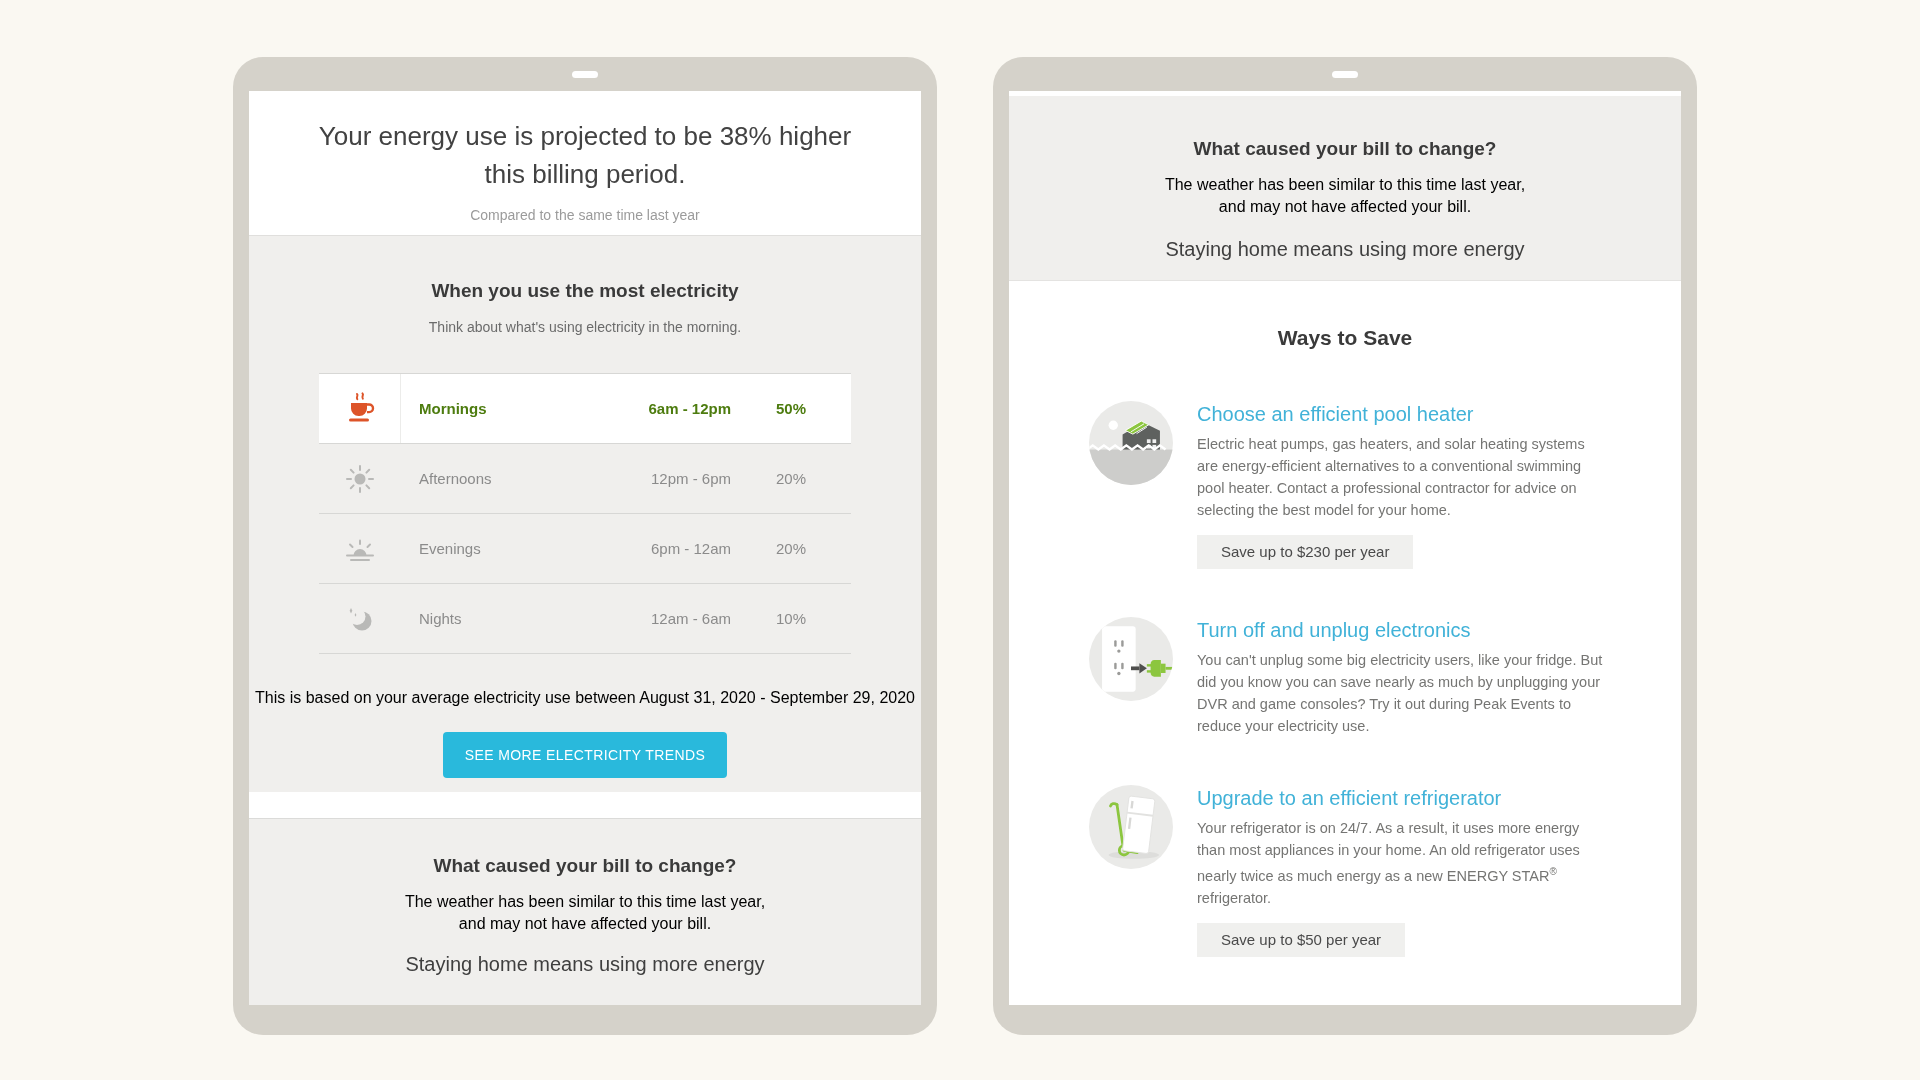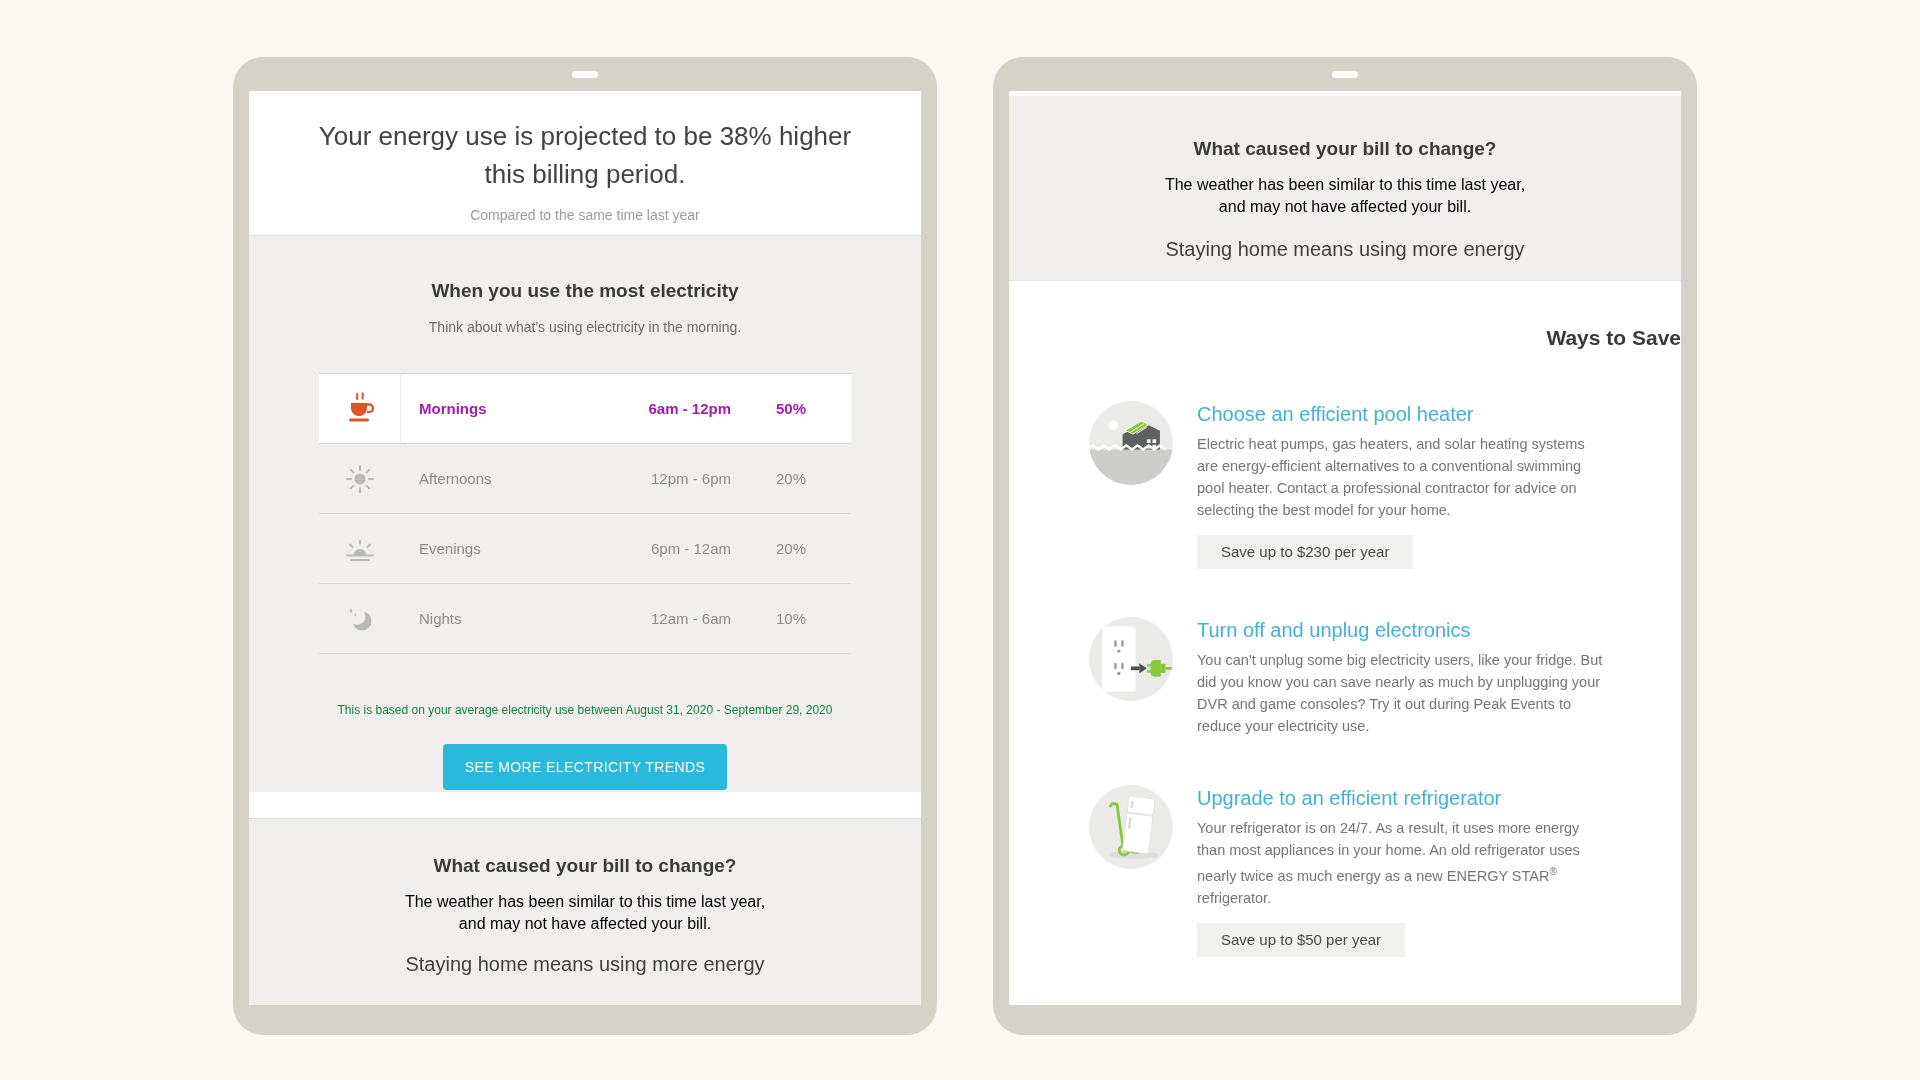--- a/index.html
+++ b/index.html
@@ -36,27 +36,27 @@
     height:557px; background:#F0EFED; border-top:1px solid #E0DFDD;
     text-align:center; padding-top:42px;
   }
   .section-heading { font-size:19px; font-weight:bold; color:#3A3A3A; line-height:26px; }
   .section-sub { margin-top:14px; font-size:14px; color:#6B6B6B; line-height:18px; }
   .usage-table { margin:37px 70px 0; border-top:1px solid #D7D7D5; text-align:left; }
   .u-row {
     display:flex; align-items:center; height:70px;
     border-bottom:1px solid #D7D7D5; color:#8B8B8B; font-size:15px;
   }
-  .u-row.active { background:#fff; color:#a21caf; font-weight:bold; }
+  .u-row.active { background:#fff; color:#4d7c0f; font-weight:bold; }
   .cell-icon { width:82px; height:100%; display:flex; align-items:center; justify-content:center; }
   .u-row.active .cell-icon { border-right:1px solid #ECECEA; }
   .cell-period { width:170px; padding-left:18px; }
   .cell-time  { width:160px; text-align:right; }
   .cell-pct   { flex:1; text-align:center; }
-  .footnote { margin-top:48px; font-size:12px; color:#15803d; line-height:16px; }
+  .footnote { margin-top:36px; font-size:16px; color:#000000; line-height:16px; }
   .cta-button {
     margin-top:26px; display:inline-block; width:284px; height:46px; line-height:46px;
     background:#29B9DC; color:#fff; font-size:14px; font-weight:normal;
     letter-spacing:.4px; border:none; border-radius:4px; cursor:pointer;
     font-family:"Liberation Sans", sans-serif;
   }
   .module-gap { height:26px; background:#fff; }
   .module2 {
     flex:1; background:#F0EFED; border-top:1px solid #DBDBD9;
     text-align:center; padding-top:34px;
@@ -65,21 +65,21 @@
   .bill-message { margin-top:16px; font-size:20px; font-weight:normal; color:#3F3F3F; line-height:26px; }
   
   .top-strip { height:6px; background:#fff; }
   .gray-band {
     height:221px; background:#F0EFED; text-align:center; padding-top:40px;
     border-bottom:1px solid #E4E3E1;
   }
   .gray-band .bill-lines { margin-top:12px; }
   .gray-band .bill-message { margin-top:18px; }
   .ways-heading {
-    margin-top:44px; text-align:right; font-size:21px; font-weight:bold;
+    margin-top:44px; text-align:center; font-size:21px; font-weight:bold;
     color:#3A3A3A; line-height:26px;
   }
   .ways-list { margin-top:50px; padding:0 78px 0 80px; }
   .ways-item { display:flex; margin-bottom:48px; }
   .item-icon { width:84px; height:84px; flex:none; }
   .item-body { margin-left:24px; width:436px; }
   .item-title {
     font-size:20px; color:#41B2D8; line-height:26px; text-decoration:none;
     display:inline-block; cursor:pointer;
   }

